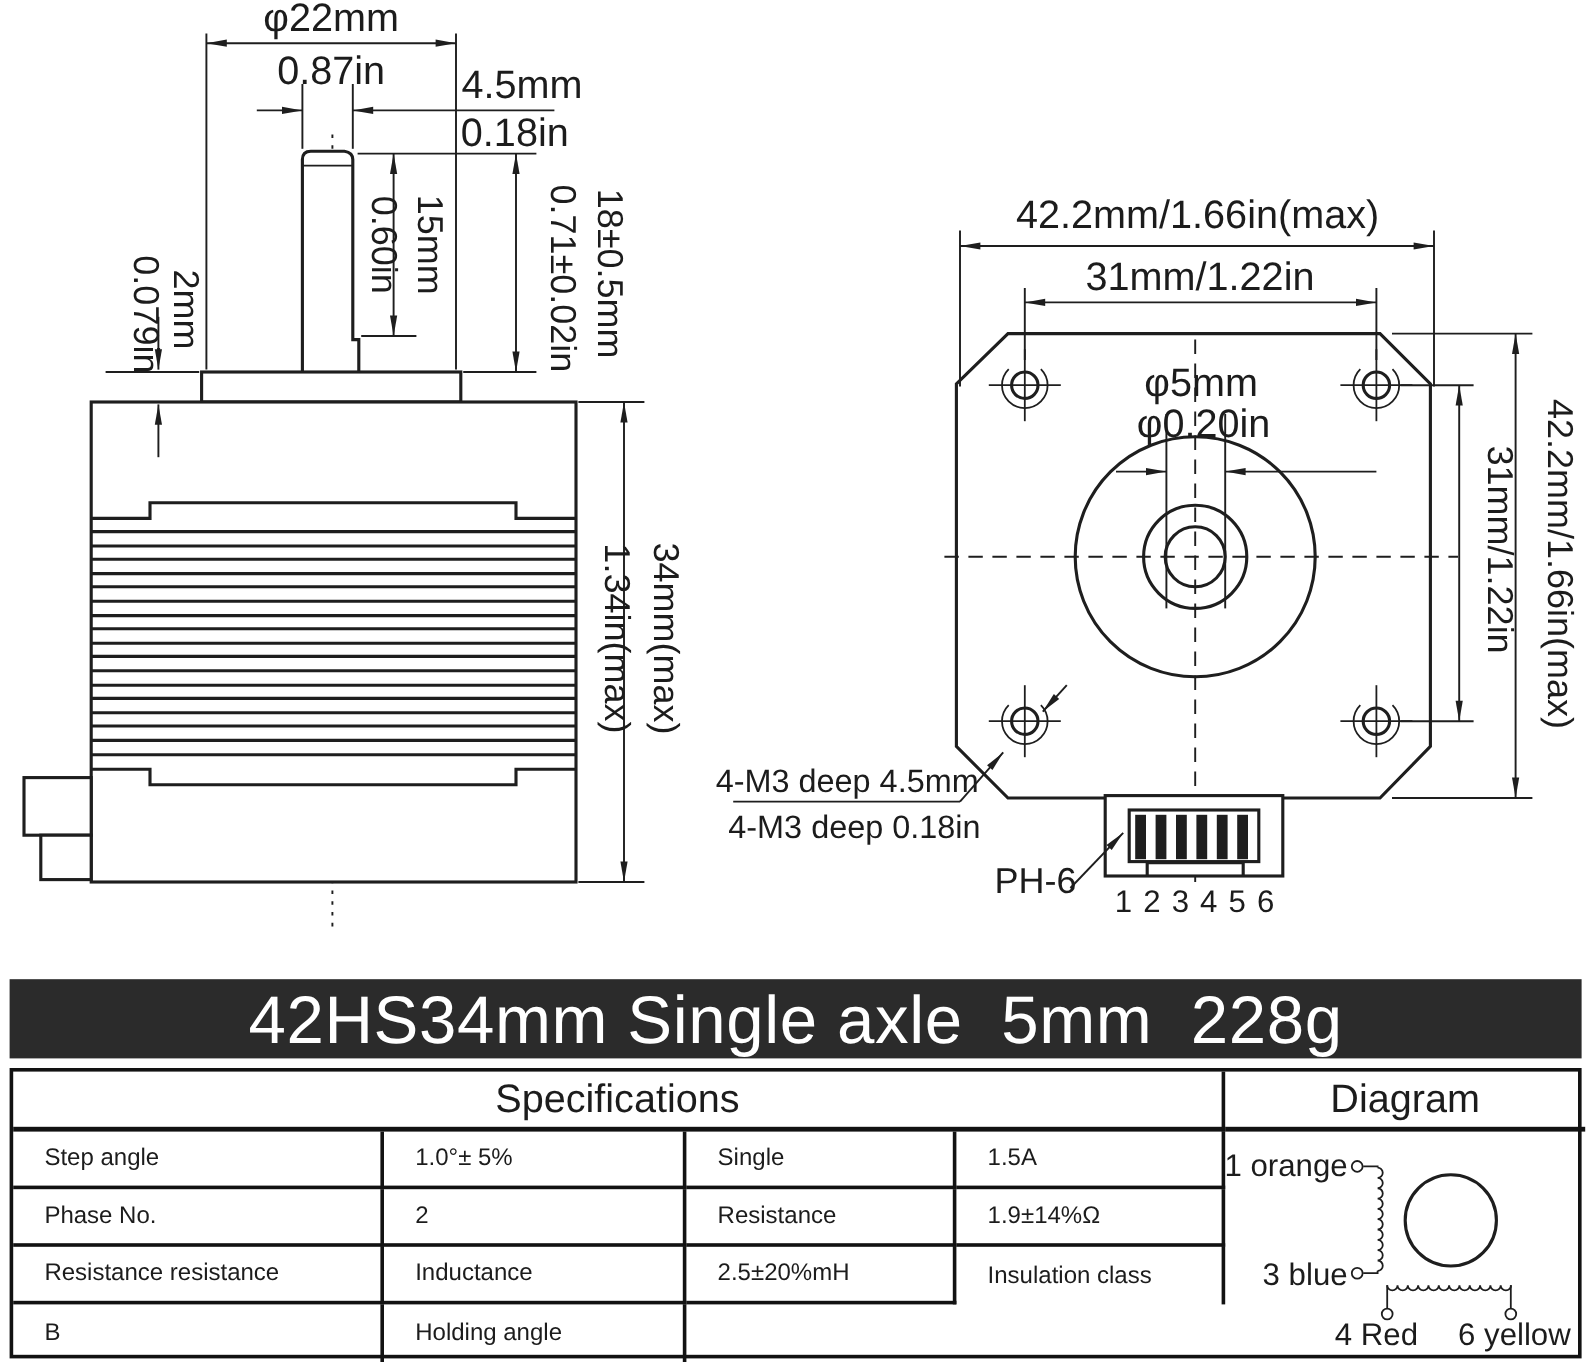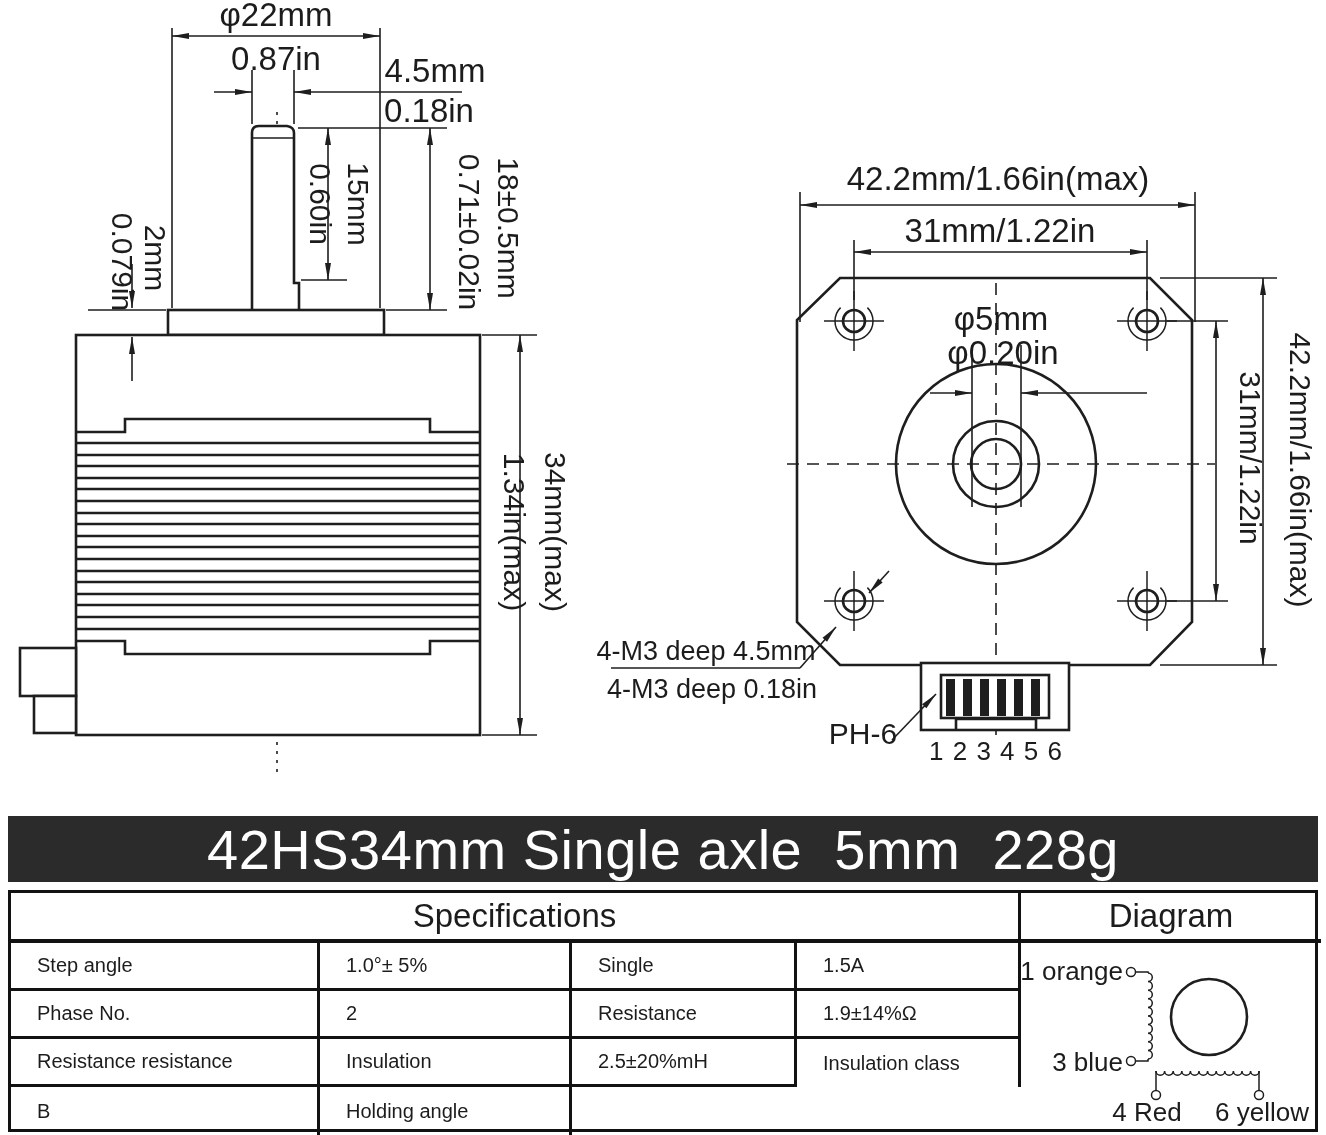--- a/index.html
+++ b/index.html
@@ -218,21 +218,21 @@
   <div class="c">1.0°± 5%</div>
   <div class="c">Single</div>
   <div class="c">1.5A</div>
 
   <div class="c">Phase No.</div>
   <div class="c">2</div>
   <div class="c">Resistance</div>
   <div class="c">1.9±14%Ω</div>
 
   <div class="c">Resistance resistance</div>
-  <div class="c">Insulation</div>
+  <div class="c">Inductance</div>
   <div class="c">2.5±20%mH</div>
 
   <div class="c nb">Insulation class</div>
   <div class="c nb">B</div>
   <div class="c nb">Holding angle</div>
 
   <div class="diag-cell">
     <svg viewBox="1018 940 300 192" preserveAspectRatio="none" xmlns="http://www.w3.org/2000/svg">
 
       <text style="font-size:26px;" text-anchor="end" x="1120" y="977">1 orange</text>

